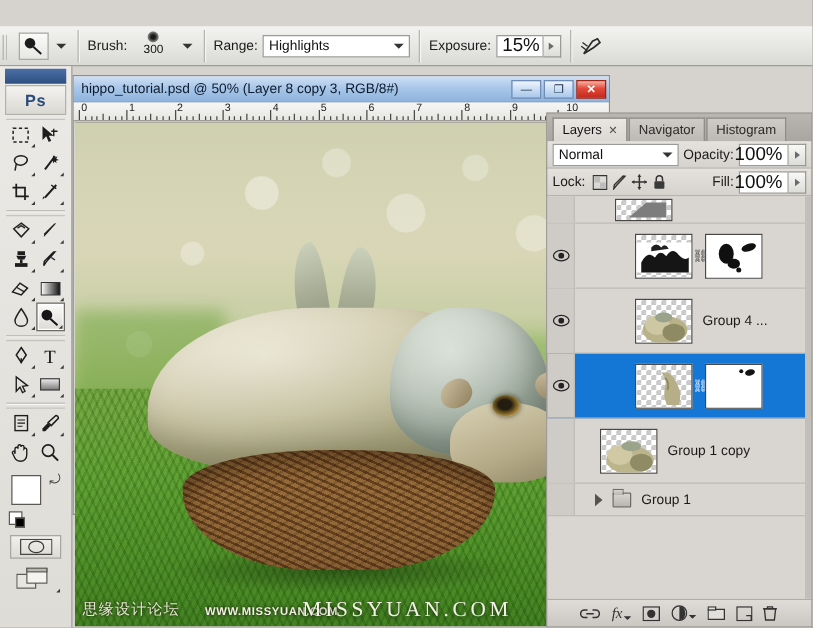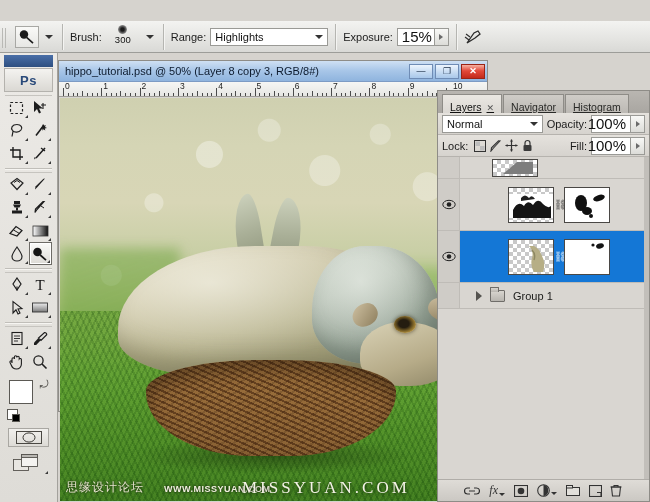--- a/index.html
+++ b/index.html
@@ -307,24 +307,24 @@
     position: absolute; left: 437px; top: 90px; width: 213px; height: 412px;
     background: #d4d1cc; border: 1px solid #8e8c87;
     display: flex; flex-direction: column;
   }
   #panel-tabs {
     height: 22px; display: flex; align-items: flex-end;
     background: linear-gradient(#b9b6b1,#a9a6a1);
     padding-left: 4px;
   }
   .ptab {
-    height: 19px; padding: 0 7px; display: flex; align-items: flex-end;
+    height: 19px; padding: 0 7px; display: flex; align-items: center;
     font-size: 10.5px; color: #2a2a28;
     background: linear-gradient(#cfccc7,#bcb9b4);
-    border: 1px solid #8e8c87; border-bottom: none; margin-right: 1px; text-decoration: underline;
+    border: 1px solid #8e8c87; border-bottom: none; margin-right: 1px;
   }
   .ptab.active {
     background: linear-gradient(#eae7e2,#dbd8d3);
     color: #111;
   }
   .ptab .x { margin-left: 5px; font-size: 9px; color: #555; }
   #panel-row1, #panel-row2 {
     height: 22px; display: flex; align-items: center;
     background: linear-gradient(#e5e2dd,#d6d3ce);
     border-bottom: 1px solid #b6b3ae; padding: 0 4px;
@@ -891,20 +891,41 @@
           <svg width="46" height="36" viewBox="0 0 46 36">
               <rect width="46" height="36" fill="#fff"></rect>
             <ellipse cx="16" cy="15" rx="6" ry="8" fill="#101010"></ellipse>
             <ellipse cx="22" cy="23" rx="5" ry="4" fill="#101010"></ellipse>
             <ellipse cx="34" cy="10" rx="6" ry="3" fill="#101010" transform="rotate(-18 34 10)"></ellipse>
             <circle cx="26" cy="28" r="2" fill="#101010"></circle>
           </svg>
         </div>
       </div>
 
+      <div class="lrow">
+        <div class="eye-cell">
+          <svg width="14" height="11" viewBox="0 0 14 11">
+              <ellipse cx="7" cy="5.5" rx="6.2" ry="4.2" fill="none" stroke="#222" stroke-width="1"></ellipse>
+              <circle cx="7" cy="5.5" r="2.3" fill="#222"></circle>
+            </svg>
+        </div>
+        <div class="indent"></div>
+        <div class="indent"></div>
+        <div class="indent"></div>
+        <div class="thumb">
+          <div class="checker"></div>
+          <svg width="46" height="36" viewBox="0 0 46 36" style="position:absolute;left:0;top:0">
+            <ellipse cx="23" cy="24" rx="18" ry="11" fill="#b9b289"></ellipse>
+            <ellipse cx="17" cy="20" rx="10" ry="8" fill="#cdc7a2"></ellipse>
+            <ellipse cx="30" cy="26" rx="9" ry="7" fill="#8e8a63"></ellipse>
+            <ellipse cx="22" cy="14" rx="7" ry="4" fill="#9aa38a"></ellipse>
+          </svg>
+        </div>
+        <div class="lname">Group 4 ...</div>
+      </div>
 
       <div class="lrow selected">
         <div class="eye-cell">
           <svg width="14" height="11" viewBox="0 0 14 11">
               <ellipse cx="7" cy="5.5" rx="6.2" ry="4.2" fill="none" stroke="#222" stroke-width="1"></ellipse>
               <circle cx="7" cy="5.5" r="2.3" fill="#222"></circle>
             </svg>
         </div>
         <div class="indent"></div>
         <div class="indent"></div>
@@ -919,20 +940,34 @@
         <div class="link-ico" style="color:#fff">⛓</div>
         <div class="mask-thumb" style="margin-left:0">
           <svg width="46" height="36" viewBox="0 0 46 36">
               <rect width="46" height="36" fill="#fff"></rect>
             <ellipse cx="35" cy="6" rx="4" ry="2.5" fill="#141414" transform="rotate(-15 35 6)"></ellipse>
             <circle cx="28" cy="5" r="1.6" fill="#141414"></circle>
           </svg>
         </div>
       </div>
 
+      <div class="lrow">
+        <div class="eye-cell"></div>
+        <div class="indent"></div>
+        <div class="thumb" style="margin-left:4px">
+          <div class="checker"></div>
+          <svg width="46" height="36" viewBox="0 0 46 36" style="position:absolute;left:0;top:0">
+            <ellipse cx="23" cy="24" rx="19" ry="11" fill="#bcb58c"></ellipse>
+            <ellipse cx="15" cy="20" rx="10" ry="8" fill="#d0c9a4"></ellipse>
+            <ellipse cx="32" cy="26" rx="9" ry="7" fill="#8f8b64"></ellipse>
+            <ellipse cx="24" cy="13" rx="8" ry="4" fill="#9ba48b"></ellipse>
+          </svg>
+        </div>
+        <div class="lname">Group 1 copy</div>
+      </div>
 
       <div class="lrow" style="height:26px">
         <div class="eye-cell"></div>
         <div class="indent"></div>
         <div class="tri-right"></div>
         <div class="folder" style="margin-left:8px"></div>
         <div class="lname">Group 1</div>
       </div>
 
       <div id="panel-scroll"></div>

